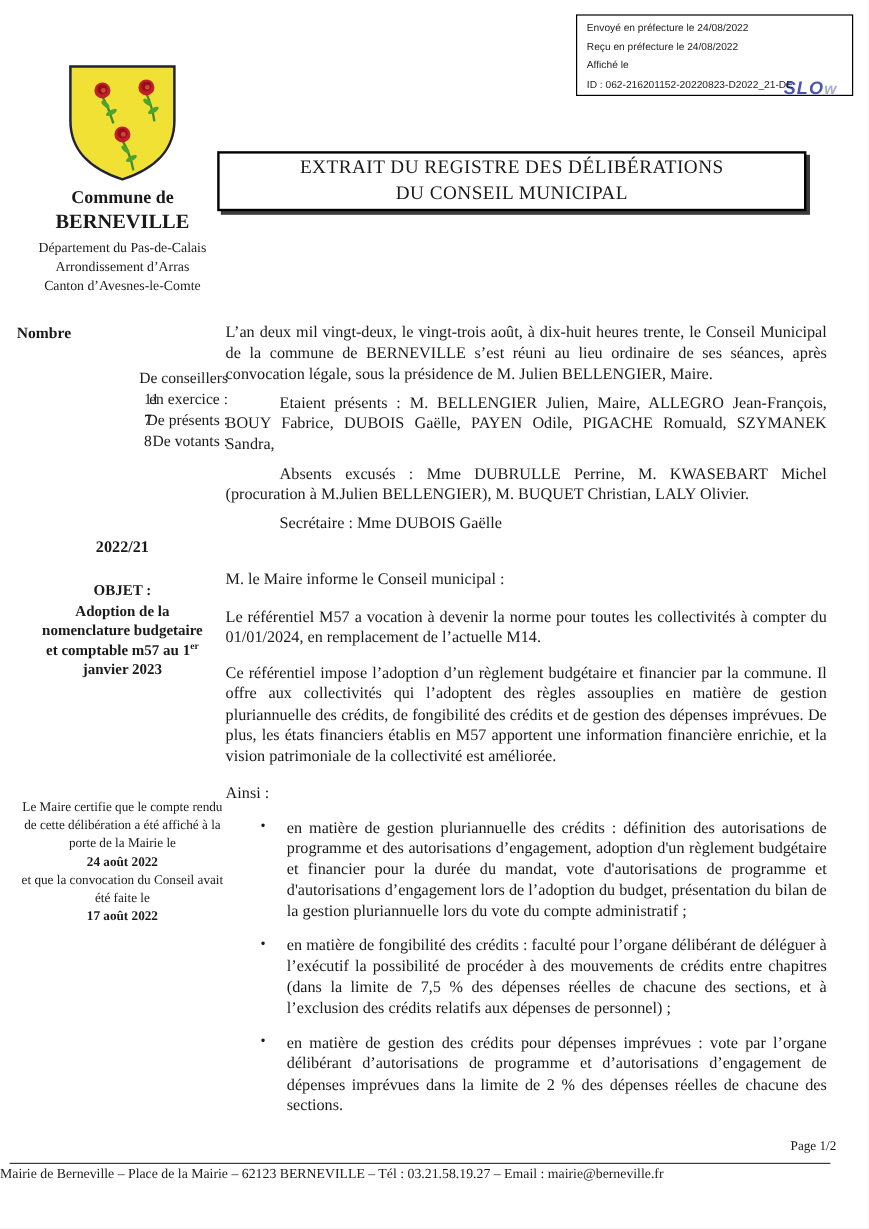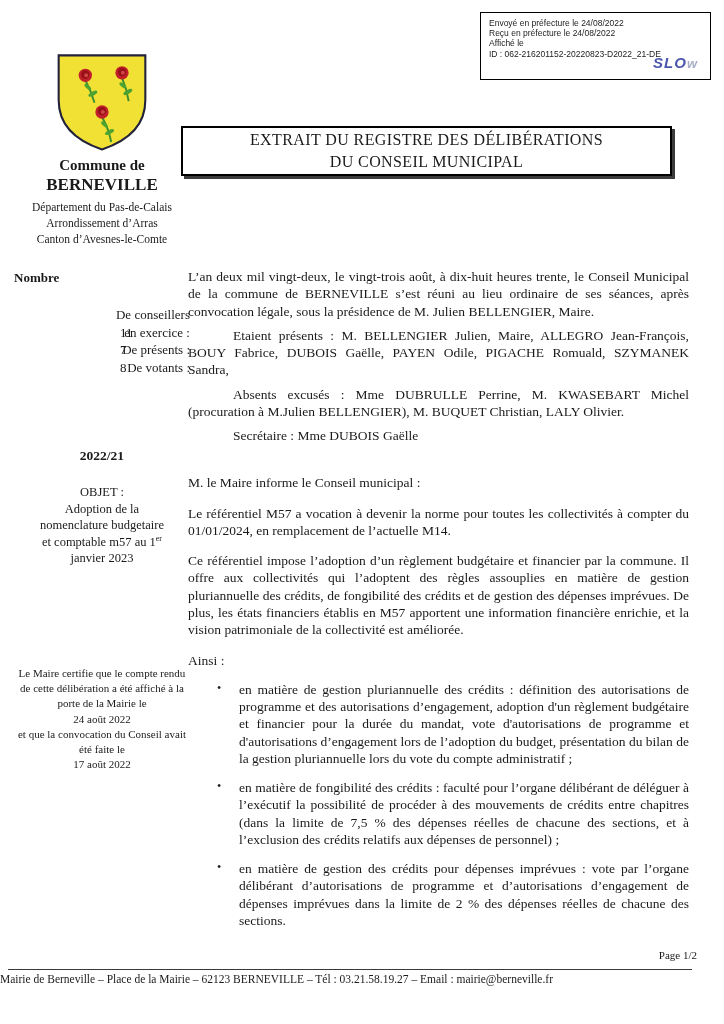--- a/index.html
+++ b/index.html
@@ -7,21 +7,21 @@
   .page {
     position:relative; width:724px; height:1024px; margin:0 auto;
     background:#ffffff; color:#1a1a1a;
     font-family:"Liberation Serif", serif; overflow:hidden;
   }
   
   .stamp {
     position:absolute; left:480px; top:12px; width:231px; height:68px;
     border:1.5px solid #000; padding:5px 8px 4px 8px;
     font-family:"Liberation Sans", sans-serif; font-size:8.5px; color:#222;
-    display:flex; flex-direction:column; 
+    display:flex; flex-direction:column; justify-content:space-between;
   }
   .stamp-row { position:relative; line-height:1.2; }
   .slow-logo {
     position:absolute; right:4px; top:-6px;
     font-style:italic; font-weight:bold; font-size:15px; letter-spacing:1px;
     color:#4a56ad;
     margin-top:22px;
   }
   .slow-logo .swash { color:#a8aec8; font-size:13px; }
   
@@ -38,24 +38,24 @@
   .commune-name2 { font-weight:bold; font-size:17px; line-height:1.2; }
   .commune-sub { font-size:11.5px; line-height:1.4; margin-top:4px; }
   
   .seance { position:absolute; left:188px; top:163px; width:480px; text-align:center; font-size:15.5px; letter-spacing:0.3px; }
   
   .sb-nombre { position:absolute; left:14px; top:270px; width:176px; font-size:13px; }
   .sb-nombre .nb-title { font-weight:bold; margin-bottom:20px; }
   .nb-row { position:relative; line-height:1.35;text-align:right; }
   .nb-row .nb-val { position:absolute; left:106px; top:0; }
   .sb-ref { position:absolute; left:14px; top:448px; width:176px; text-align:center; font-weight:bold; font-size:13.5px; }
-  .sb-objet { position:absolute; left:14px; top:484px; width:176px; text-align:center; font-weight:normal; font-size:12.5px; line-height:1.32; }
+  .sb-objet { position:absolute; left:14px; top:484px; width:176px; text-align:center; font-weight:bold; font-size:12.5px; line-height:1.32; }
   .sb-objet sup { font-size:8px; }
   .sb-certif { position:absolute; left:14px; top:666px; width:176px; text-align:center; font-size:11px; line-height:1.38; }
-  .sb-certif .b { font-weight:normal; }
+  .sb-certif .b { font-weight:bold; }
   
   .main { position:absolute; left:188px; top:268px; width:501px; font-size:13.5px; line-height:1.28; text-align:justify; }
   .main p.ind { text-indent:45px; margin-top:7px; }
   .main p.gap-lg { margin-top:30px; }
   .main p.gap { margin-top:13px; }
   .bullet-item { position:relative; padding-left:51px; margin-top:12px; }
   .bullet-item .bmark { position:absolute; left:29px; top:0; font-size:12px; }
   
   .page-num { position:absolute; right:27px; top:949px; font-size:11px; }
   .footer-line { position:absolute; left:8px; top:969px; width:684px; border-top:1.5px solid #3a3a3a; }

